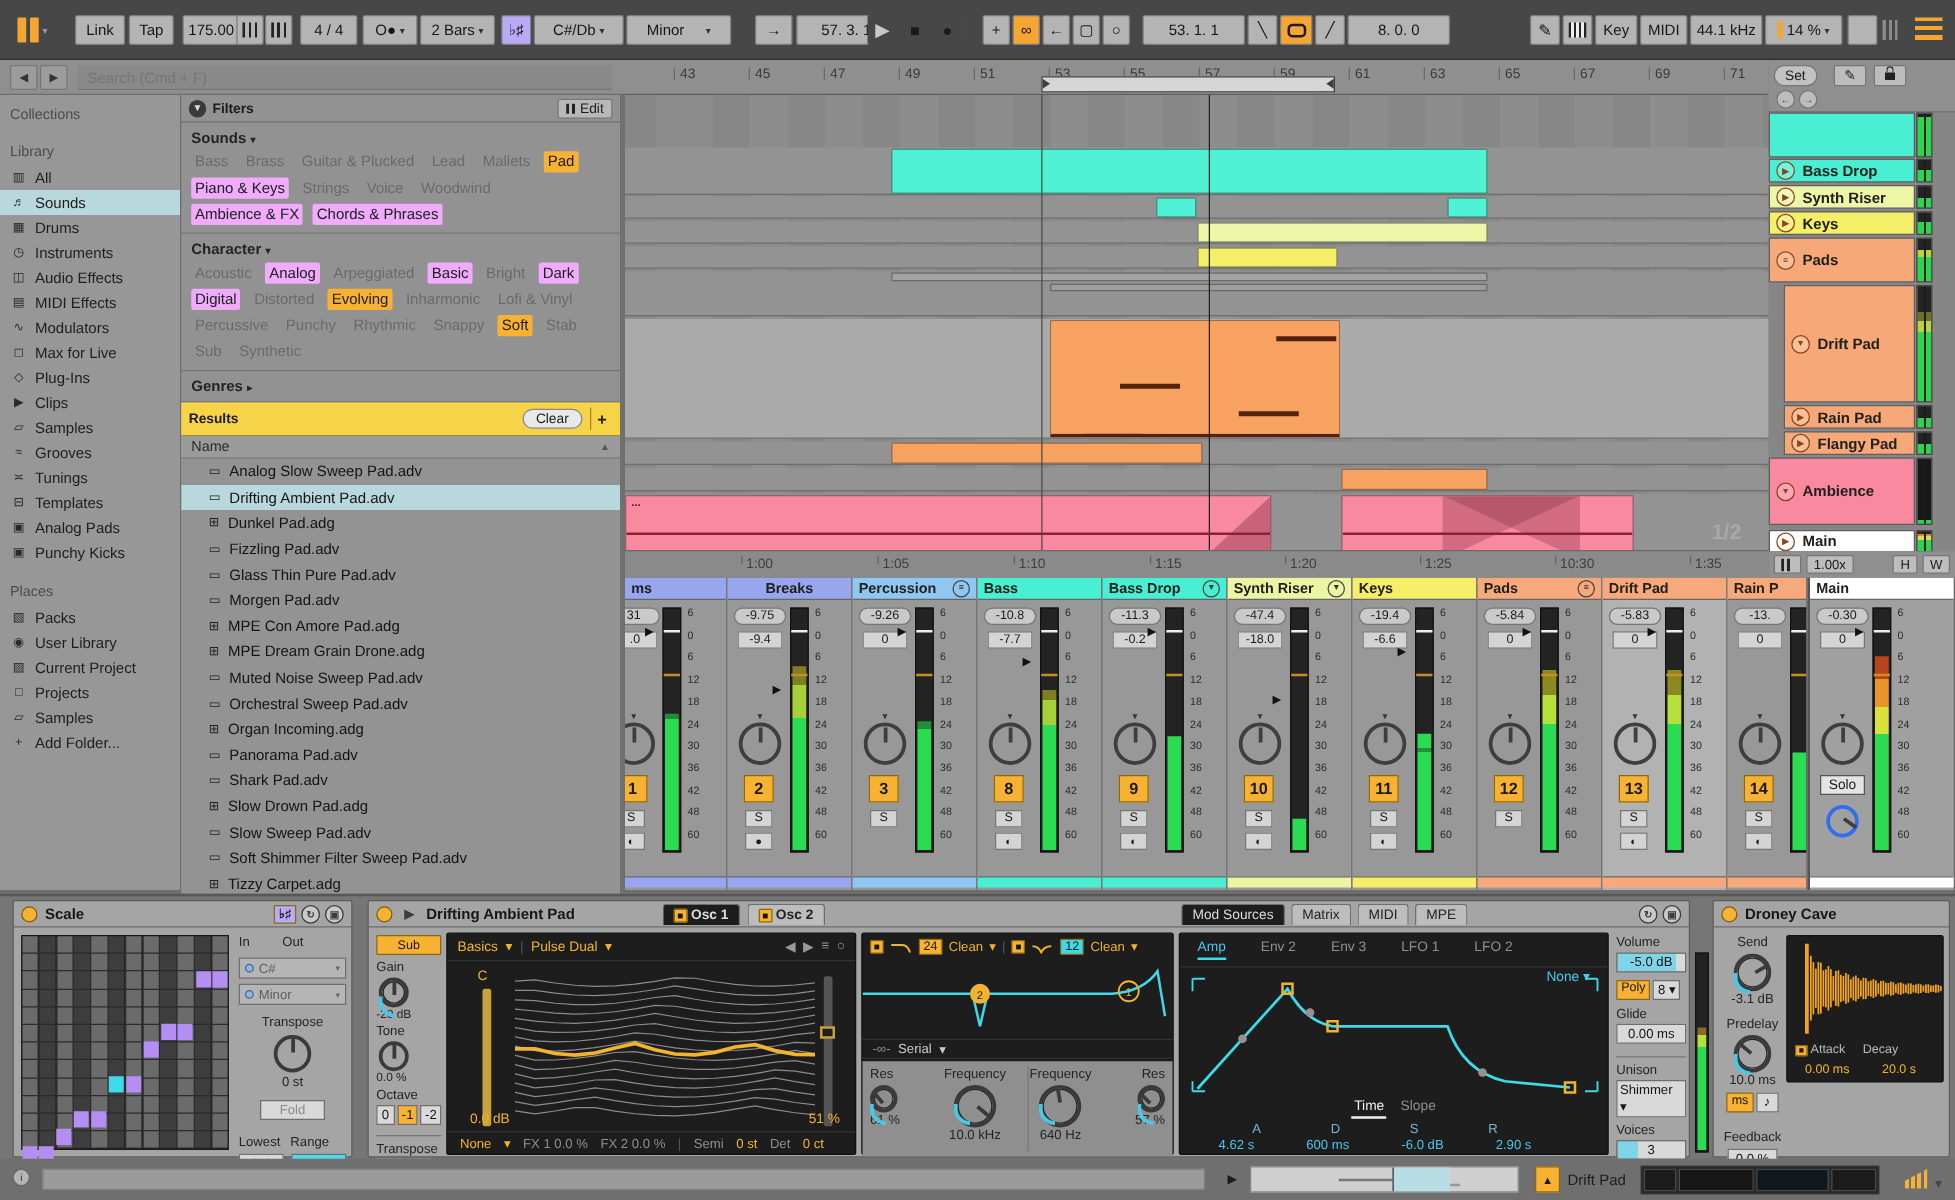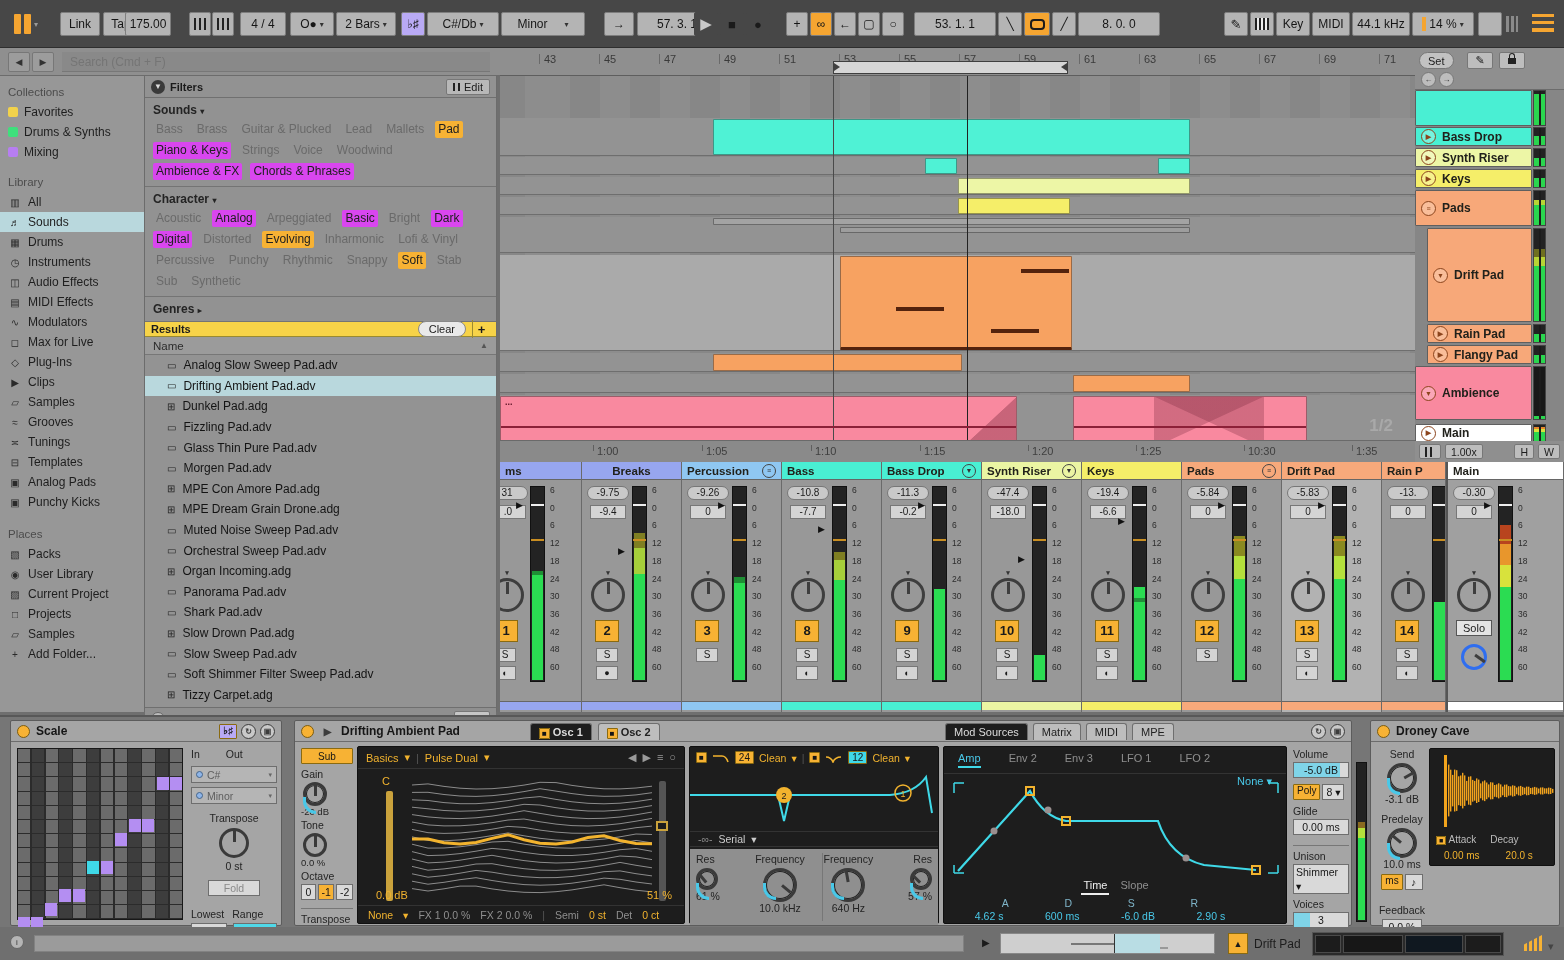--- a/index.html
+++ b/index.html
@@ -41,23 +41,23 @@
 #fpanel{position:absolute;left:145px;top:76px;width:352px;height:636px;background:#929292;border-right:1px solid #6c6c6c}
 #fhead{height:22px;display:flex;align-items:center;padding:0 6px;border-bottom:1px solid #707070}
 .circ{width:14px;height:14px;border-radius:50%;background:#3a3a3a;color:#ddd;font-size:8px;display:inline-flex;align-items:center;justify-content:center;margin-right:5px}
 #editbtn{margin-left:auto;background:#b8b8b8;border:1px solid #777;border-radius:2px;height:16px;padding:0 6px;font-size:11px;display:flex;align-items:center;gap:3px}
 .fgroup{padding:3px 8px 6px;border-bottom:1px solid #747474}
 .fgt{font-size:12px;font-weight:bold;color:#242424;margin:2px 0 4px}
 .fgt .car{font-size:8px}
 .tags{display:flex;flex-wrap:wrap;gap:4px 8px;line-height:17px}
 .tag{font-size:12px;color:#202020;padding:0 3px;border-radius:2px}
 .tag.dim{color:#6a6a6a}
-.tag.avail{background:#d946ef}
+.tag.avail{background:#f0abfc}
 .tag.sel{background:#f7b234}
-#resbar{height:15px;background:#f7d348;display:flex;align-items:center;padding:0 6px;font-weight:bold;border-bottom:1px solid #9a8a30}
+#resbar{height:27px;background:#f7d348;display:flex;align-items:center;padding:0 6px;font-weight:bold;border-bottom:1px solid #9a8a30}
 #clearbtn{margin-left:auto;background:#e9e9e9;border:1px solid #888;border-radius:9px;height:16px;padding:0 10px;font-size:11px;font-weight:normal;display:flex;align-items:center}
 #plusbtn{width:18px;height:18px;border-left:1px solid #9a8a30;margin-left:6px;display:flex;align-items:center;justify-content:center;font-size:13px}
 #namehdr{height:18px;background:#9b9b9b;border-bottom:1px solid #777;display:flex;align-items:center;padding:0 8px;font-size:11.5px;color:#2c2c2c}
 #namehdr .sort{margin-left:auto;font-size:8px;color:#555}
 #rlist{height:352px;overflow:hidden;background:#939393}
 .ritem{display:flex;align-items:center;gap:7px;height:20.6px;padding:0 4px 0 22px;font-size:12px;color:#141414}
 .ritem.sel{background:#b9d8dd}
 .ritem .fic{font-size:10px;color:#222}
 #prevbar{height:22px;border-top:1px solid #6f6f6f;display:flex;align-items:center;padding:0 6px;gap:6px;background:#8f8f8f}
 #rawbtn{margin-left:auto;background:#c6c6c6;border:1px solid #777;border-radius:2px;padding:0 6px;height:16px;display:flex;align-items:center;font-size:11px}
@@ -159,21 +159,21 @@
 <div id="app">
 
 <header id="topbar">
   <div id="appico" class="abs">
         <span class="b"></span>
         <span class="b"></span>
         <span class="car">▾</span>
       </div>
   <div class="tb" style="left:60px;width:40px">Link</div>
   <div class="tb" style="left:103px;width:36px">Tap</div>
-  <div class="tb" style="left:125px;width:46px">175.00</div>
+  <div class="tb" style="left:146px;width:46px">175.00</div>
   <div class="tb" style="left:189px;width:22px">
         <span class="ledbars"></span>
       </div>
   <div class="tb" style="left:212px;width:22px">
         <span class="ledbars"></span>
       </div>
   <div class="tb" style="left:240px;width:46px">4 / 4</div>
   <div class="tb" style="left:290px;width:44px">
         <span>O●</span>
         <span class="car">▾</span>
@@ -226,35 +226,20 @@
 </header>
 
 <div id="row2">
   <div class="nav" style="left:8px">◀</div>
   <div class="nav" style="left:32px">▶</div>
   <input id="searchbox" placeholder="Search (Cmd + F)" style="">
 </div>
 
 <aside id="bnav">
   <div class="bsect">Collections</div>
-  <div>
-
-  <div class="bitem">
-          <span class="sw" style="background: rgb(242, 210, 75);"></span>
-          <span>Favorites</span>
-        </div>
-        <div class="bitem">
-          <span class="sw" style="background: rgb(63, 224, 124);"></span>
-          <span>Drums &amp; Synths</span>
-        </div>
-        <div class="bitem">
-          <span class="sw" style="background: rgb(183, 126, 242);"></span>
-          <span>Mixing</span>
-        </div>
-      </div>
   <div class="bsect" style="margin-top:8px">Library</div>
   <div>
 
   <div class="bitem">
           <span class="ic">▥</span>
           <span>All</span>
         </div>
         <div class="bitem sel">
           <span class="ic">♬</span>
           <span>Sounds</span>

